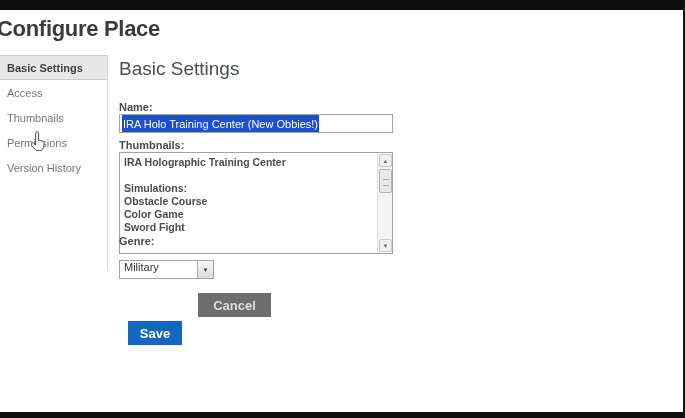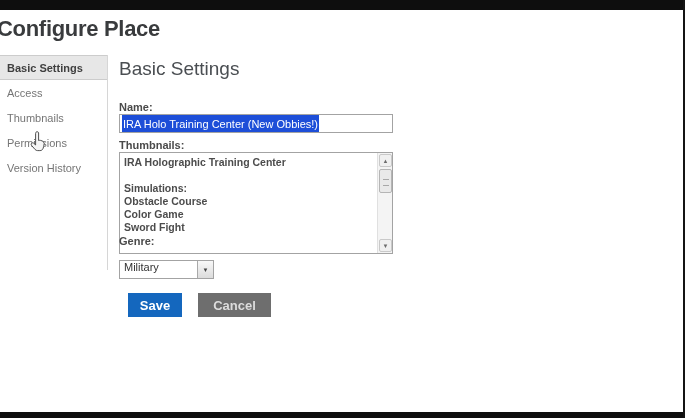--- a/index.html
+++ b/index.html
@@ -109,21 +109,21 @@
     border-left:1px solid #a9a9a9;
     display:flex; align-items:center; justify-content:center;
     font-size:6px; color:#444444;
   }
 
   .btn {
     position:absolute; top:293px; height:24px;
     display:flex; align-items:center; justify-content:center;
     font-size:13px; font-weight:bold; cursor:pointer;
   }
-  .btn-save   { left:128px; width:54px; background:#1467be; color:#ffffff; }
+  .btn-save   { left:128px; width:54px; background:#1467be; color:#ffffff;margin-top:28px; }
   .btn-cancel { left:198px; width:73px; background:#6e6e6e; color:#dcdcdc; }
 </style>
 </head>
 <body>
 
 <div class="bar-top"></div>
 <div class="bar-bottom"></div>
 <div class="edge-right"></div>
 
 <div class="page-title">Configure Place</div>

